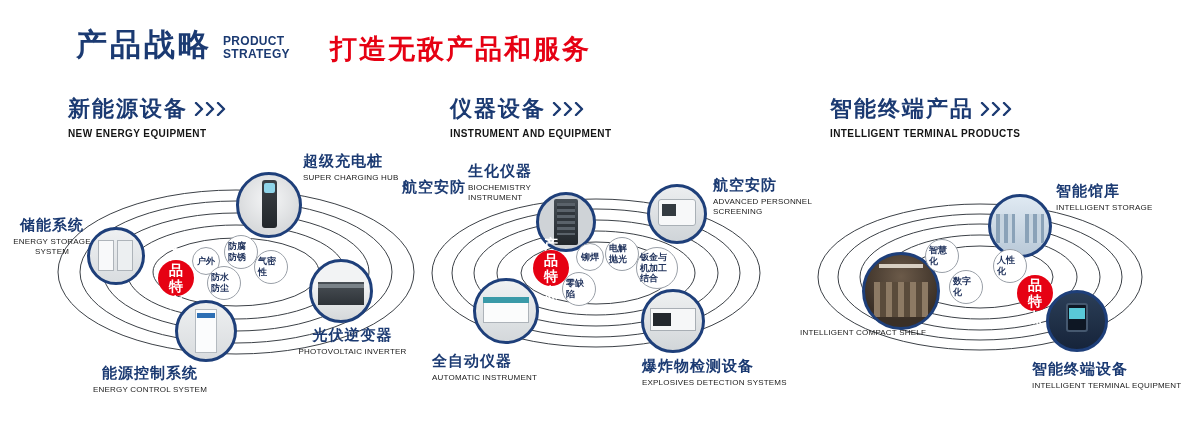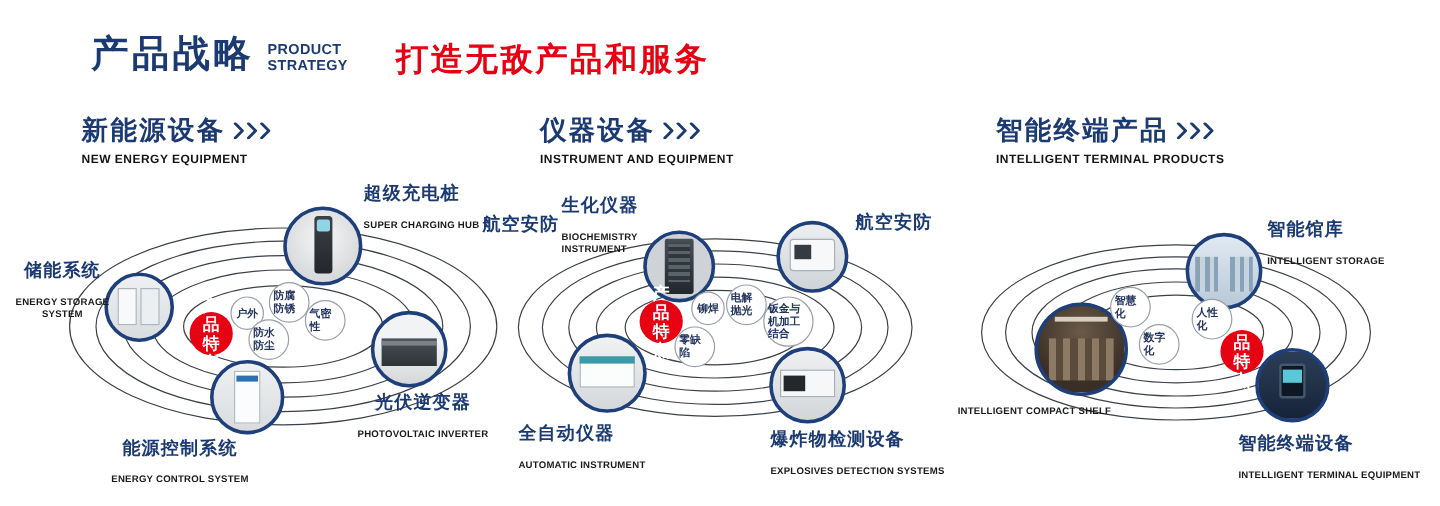--- a/index.html
+++ b/index.html
@@ -64,21 +64,21 @@
 
   
   .bubble{border-radius:50%;background:#fff;border:1px solid #9aa0a8;color:#23355e;font-weight:700;
           font-size:9px;line-height:1.2;display:flex;align-items:center;justify-content:center;
           box-sizing:border-box;padding:3px;}
   .center-red{border-radius:50%;background:var(--red);color:#fff;font-size:14px;font-weight:700;line-height:1.15;
               display:flex;align-items:center;justify-content:center;text-align:center;padding:0 7px;box-sizing:border-box;}
 
   
   .item-label .zh{font-size:15px;font-weight:700;color:var(--navy);letter-spacing:1px;}
-  .item-label .en{font-size:8px;font-weight:700;color:#191919;margin-top:12px;letter-spacing:.2px;line-height:1.25;}
+  .item-label .en{font-size:8px;font-weight:400;color:#191919;margin-top:2px;letter-spacing:.2px;line-height:1.25;}
 </style>
 </head>
 <body>
 
 <div class="page">
 
   <div class="abs hdr-zh" style="left:76px;top:24px">产品战略</div>
   <div class="abs hdr-en" style="left:223px;top:35px">
     <div>PRODUCT</div>
     <div>STRATEGY</div>
@@ -163,20 +163,21 @@
   <div class="abs item-label" style="left:402px;top:178px;width:90px">
     <div class="zh">航空安防</div>
     <div class="en"></div>
   </div>
   <div class="abs item-label" style="left:468px;top:162px;width:100px">
     <div class="zh">生化仪器</div>
     <div class="en">BIOCHEMISTRY INSTRUMENT</div>
   </div>
   <div class="abs item-label" style="left:713px;top:176px;width:105px">
     <div class="zh">航空安防</div>
+    <div class="en">ADVANCED PERSONNEL SCREENING</div>
   </div>
   <div class="abs item-label" style="left:432px;top:352px;width:140px">
     <div class="zh">全自动仪器</div>
     <div class="en">AUTOMATIC INSTRUMENT</div>
   </div>
   <div class="abs item-label" style="left:642px;top:357px;width:150px">
     <div class="zh">爆炸物检测设备</div>
     <div class="en">EXPLOSIVES DETECTION SYSTEMS</div>
   </div>
 

